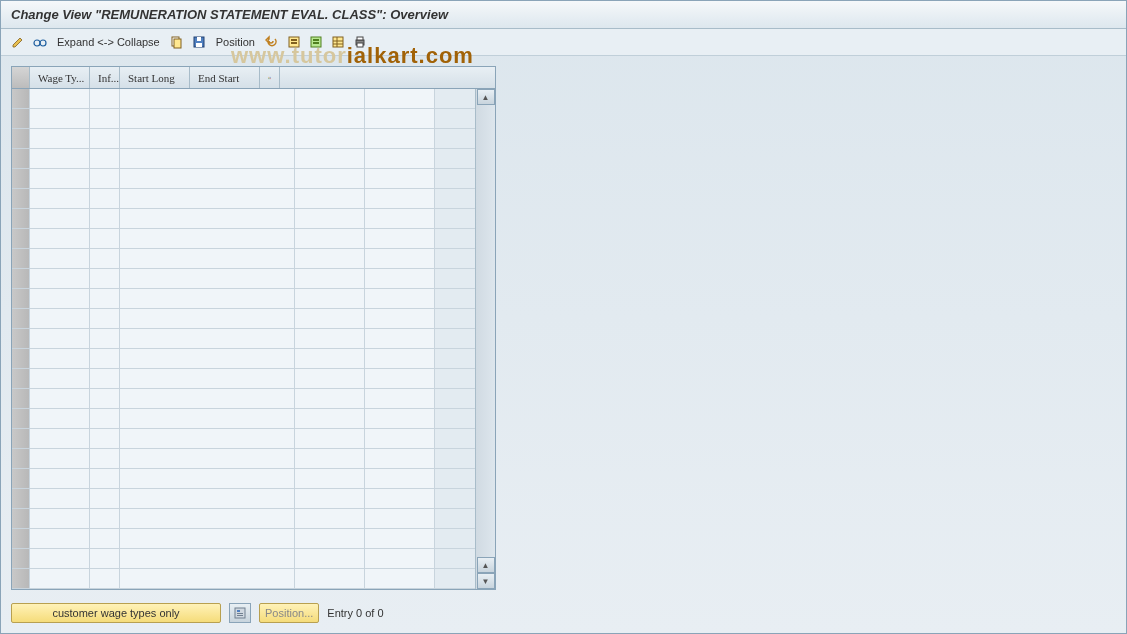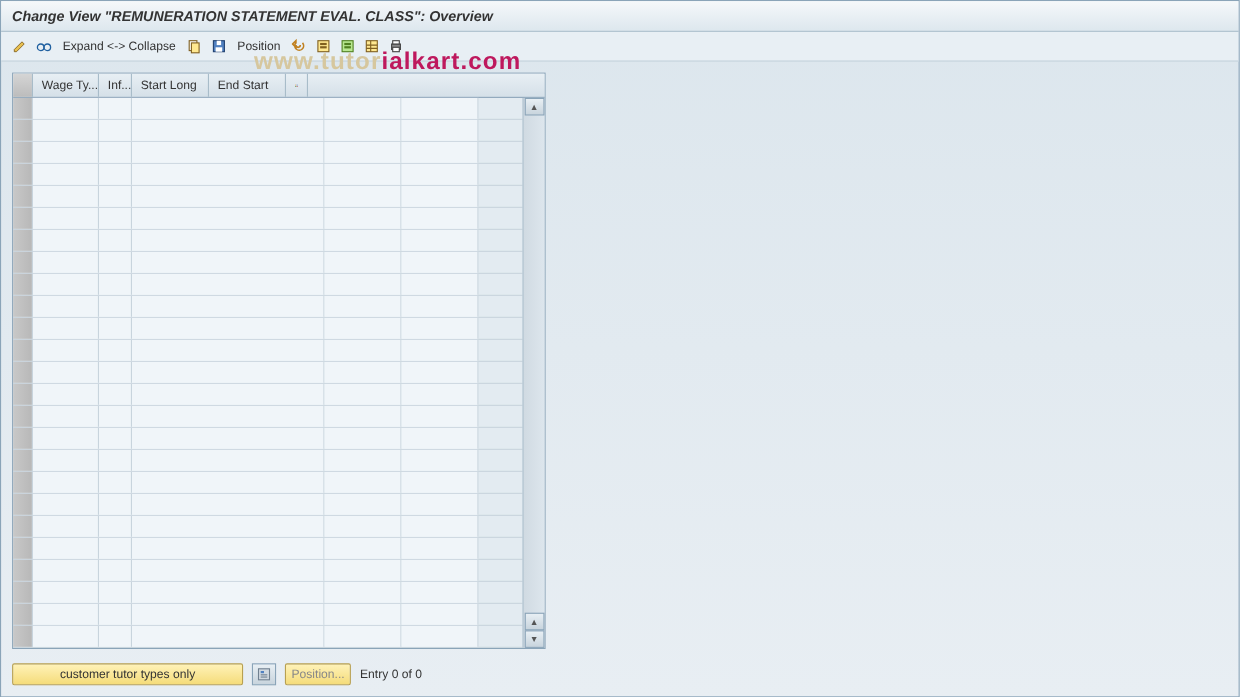--- a/index.html
+++ b/index.html
@@ -59,20 +59,21 @@
     }
     .grid-header-cell {
       border-right: 1px solid #a8bcc9;
       padding: 3px 8px;
       color: #333;
       overflow: hidden;
       white-space: nowrap;
       text-overflow: ellipsis;
       display: flex;
       align-items: center;
+      font-family: Liberation Serif, serif;
     }
     .col-sel { width: 18px; background: linear-gradient(to bottom, #d5d5d5, #bcbcbc); }
     .col-wage-ty { width: 60px; }
     .col-inf { width: 30px; }
     .col-long-text { width: 175px; }
     .col-start { width: 70px; }
     .col-end { width: 70px; }
     .col-config { width: 20px; display:flex; align-items:center; justify-content:center; }
     
     .grid-body {
@@ -151,21 +152,21 @@
       position: absolute;
       top: 42px;
       left: 230px;
       font-size: 22px;
       font-weight: bold;
       letter-spacing: 1px;
       pointer-events: none;
       z-index: 5;
     }
     .watermark .w1 { color: #d6c79e; }
-    .watermark .w2 { color: #be185d; }
+    .watermark .w2 { color: #a16207; }
     svg { display: block; }
   </style>
 </head>
 <body>
 
 <div class="title-bar">Change View "REMUNERATION STATEMENT EVAL. CLASS": Overview</div>
 
 <div class="toolbar">
   <span class="toolbar-icon">
     <svg width="14" height="14" viewBox="0 0 14 14">
@@ -456,21 +457,21 @@
     <div class="vscroll">
       <div class="vscroll-btn">▲</div>
       <div class="vscroll-track"></div>
       <div class="vscroll-btn">▲</div>
       <div class="vscroll-btn">▼</div>
     </div>
   </div>
 </div>
 
 <div class="bottom-bar">
-  <div class="btn-yellow">customer tutor types only</div>
+  <div class="btn-yellow">customer wage types only</div>
   <div class="btn-small-icon">
     <svg width="14" height="14" viewBox="0 0 14 14">
         <rect x="2" y="2" width="10" height="10" fill="#d0d8e0" stroke="#708090"></rect>
         <rect x="4" y="4" width="3" height="2" fill="#5080c0"></rect>
         <rect x="4" y="7" width="6" height="1" fill="#708090"></rect>
         <rect x="4" y="9" width="6" height="1" fill="#708090"></rect>
       </svg>
   </div>
   <div class="btn-position">Position...</div>
   <div class="entry-text">Entry 0 of 0</div>

